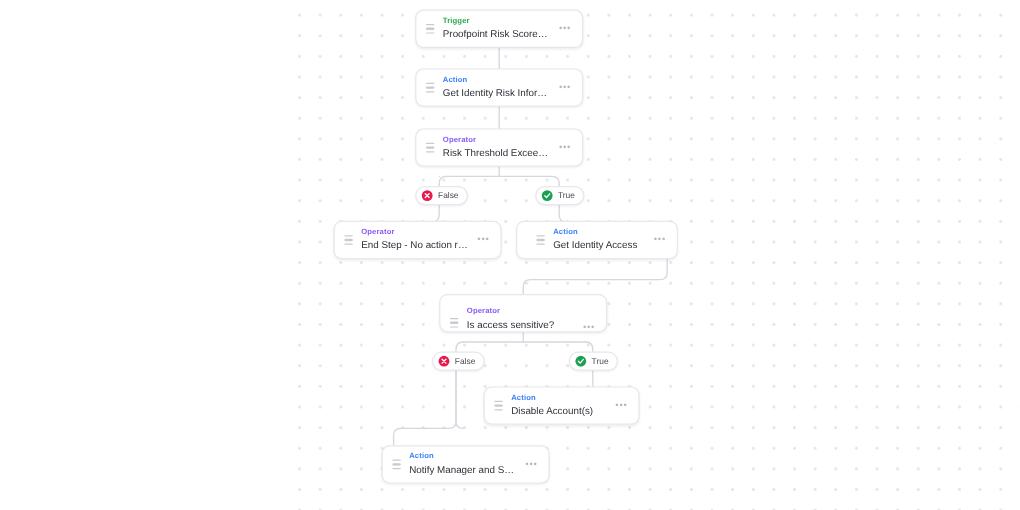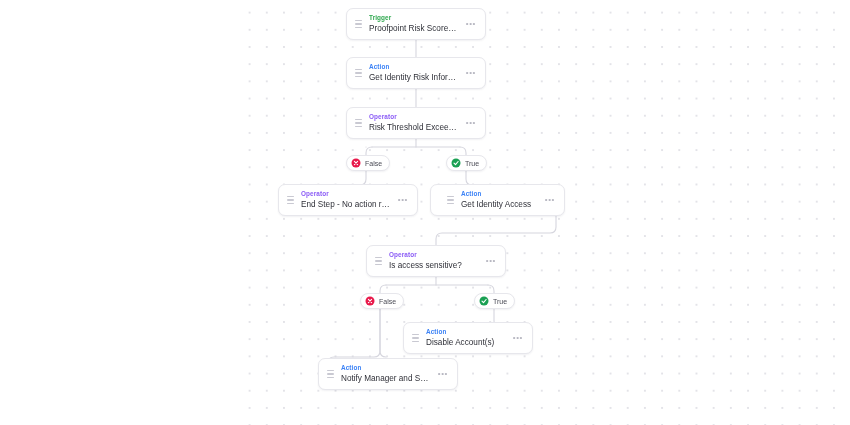--- a/index.html
+++ b/index.html
@@ -244,21 +244,21 @@
         <i></i>
         <i></i>
       </span>
     <span class="node-text">
       <span class="node-kind kind-action">Action</span>
       <span class="node-title">Get Identity Access</span>
     </span>
     <span class="node-menu">•••</span>
   </div>
 
-  <div class="node" style="left:128px; top:245px; width:140px; height:32px;">
+  <div class="node" style="left:128px; top:245px; width:140px; height:32px;align-items:flex-end;">
     <span class="grip">
         <i></i>
         <i></i>
         <i></i>
       </span>
     <span class="node-text">
       <span class="node-kind kind-operator">Operator</span>
       <span class="node-title">Is access sensitive?</span>
     </span>
     <span class="node-menu">•••</span>
@@ -286,21 +286,21 @@
         <i></i>
         <i></i>
       </span>
     <span class="node-text">
       <span class="node-kind kind-action">Action</span>
       <span class="node-title">Disable Account(s)</span>
     </span>
     <span class="node-menu">•••</span>
   </div>
 
-  <div class="node" style="left:80px; top:358px; width:140px; height:32px;justify-content:flex-end;">
+  <div class="node" style="left:80px; top:371px; width:140px; height:32px;justify-content:flex-end;">
     <span class="grip">
         <i></i>
         <i></i>
         <i></i>
       </span>
     <span class="node-text">
       <span class="node-kind kind-action">Action</span>
       <span class="node-title">Notify Manager and SoC</span>
     </span>
     <span class="node-menu">•••</span>

